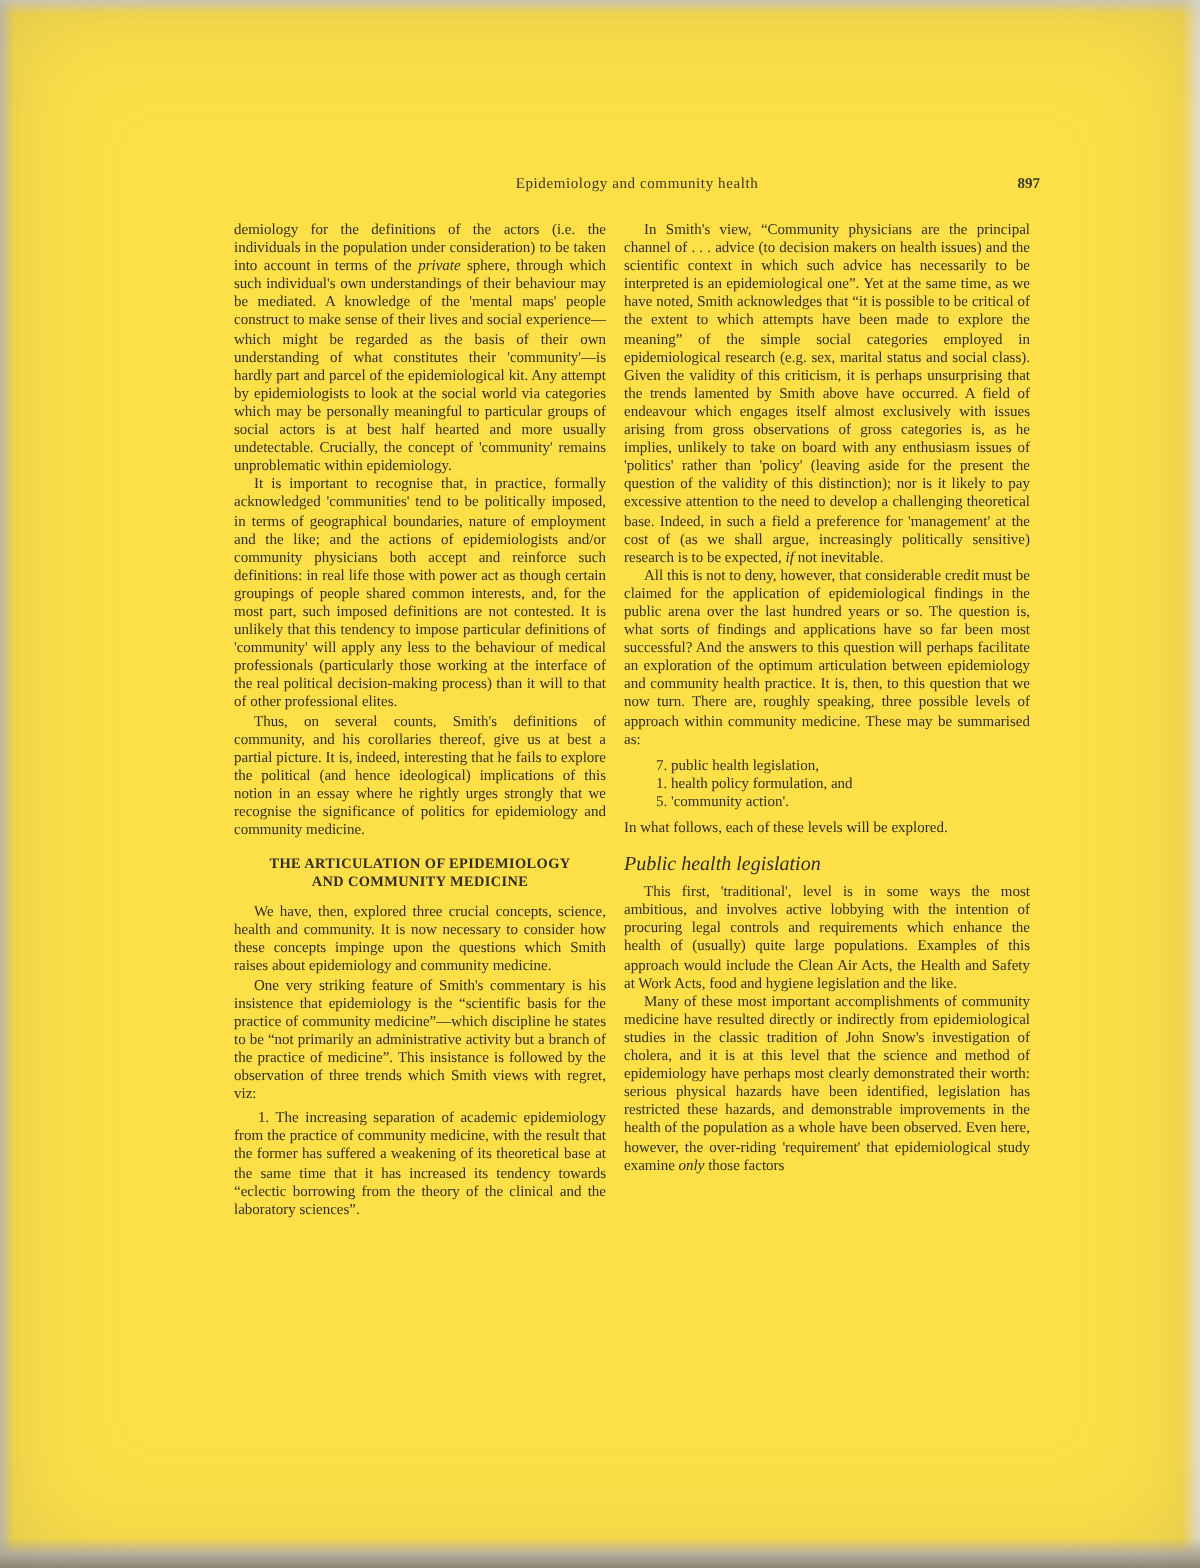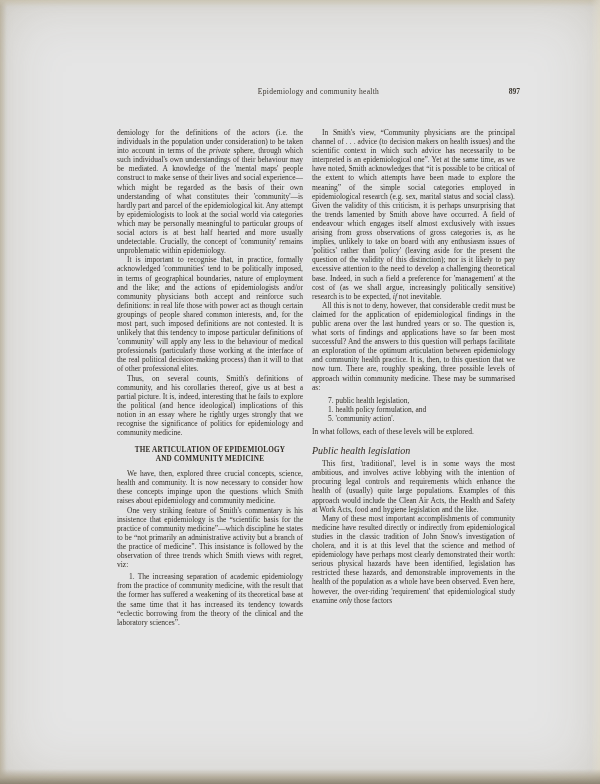--- a/index.html
+++ b/index.html
@@ -1,37 +1,37 @@
 <!DOCTYPE html>
 <html><head>
 <meta charset="utf-8">
 <style>
   html,body { margin:0; padding:0; background:#777; }
   .photo {
     position:relative; width:600px; height:784px; overflow:hidden;
-    background:#e5e5e5;
+    background:#fde047;
     font-family:"Liberation Serif","DejaVu Serif",serif;
   }
   .vignette { position:absolute; inset:0; pointer-events:none;
     box-shadow: inset 0 0 60px rgba(140,128,105,.28), inset 0 0 14px rgba(150,138,115,.18); }
   .edge-left  { position:absolute; left:0; top:0; bottom:0; width:7px;
     background:linear-gradient(90deg,#ccc6b7,rgba(235,231,218,0)); }
   .edge-top   { position:absolute; left:0; right:0; top:0; height:7px;
     background:linear-gradient(180deg,#ddd8c9,rgba(235,231,218,0)); }
   .edge-right { position:absolute; right:0; top:0; bottom:0; width:9px;
     background:linear-gradient(270deg,#f7f4ea,rgba(235,231,218,0)); }
   .edge-bottom{ position:absolute; left:0; right:0; bottom:0; height:15px;
     background:linear-gradient(180deg,rgba(216,210,196,0) 0%,#bdb6a7 55%,#8e8778 100%); }
 
   .running-head { position:absolute; left:117px; width:403px; top:87px;
     font-size:7.5px; line-height:9px; color:#3a352d; }
   .rh-title { text-align:center; letter-spacing:.3px; }
   .rh-num { position:absolute; right:0; top:0; font-weight:bold; }
 
-  .column { position:absolute; top:128px; font-size:7.5px; line-height:9.1px;
+  .column { position:absolute; top:110px; font-size:7.5px; line-height:9.1px;
     text-align:justify; color:#322d26; }
   .col-left  { left:117px; width:186px; }
   .col-right { left:312px; width:203px; }
 
   .column p.para { margin:0; text-indent:0; }
   .column p.indent { text-indent:10px; }
   .column p.block-item { margin:3px 0; text-indent:12px; }
   .heading { text-align:center; font-weight:bold; font-size:7.2px; line-height:9px;
     margin:9px 0 5px; letter-spacing:.2px; }
   .list { margin:4px 0 4px 16px; text-align:left; }

